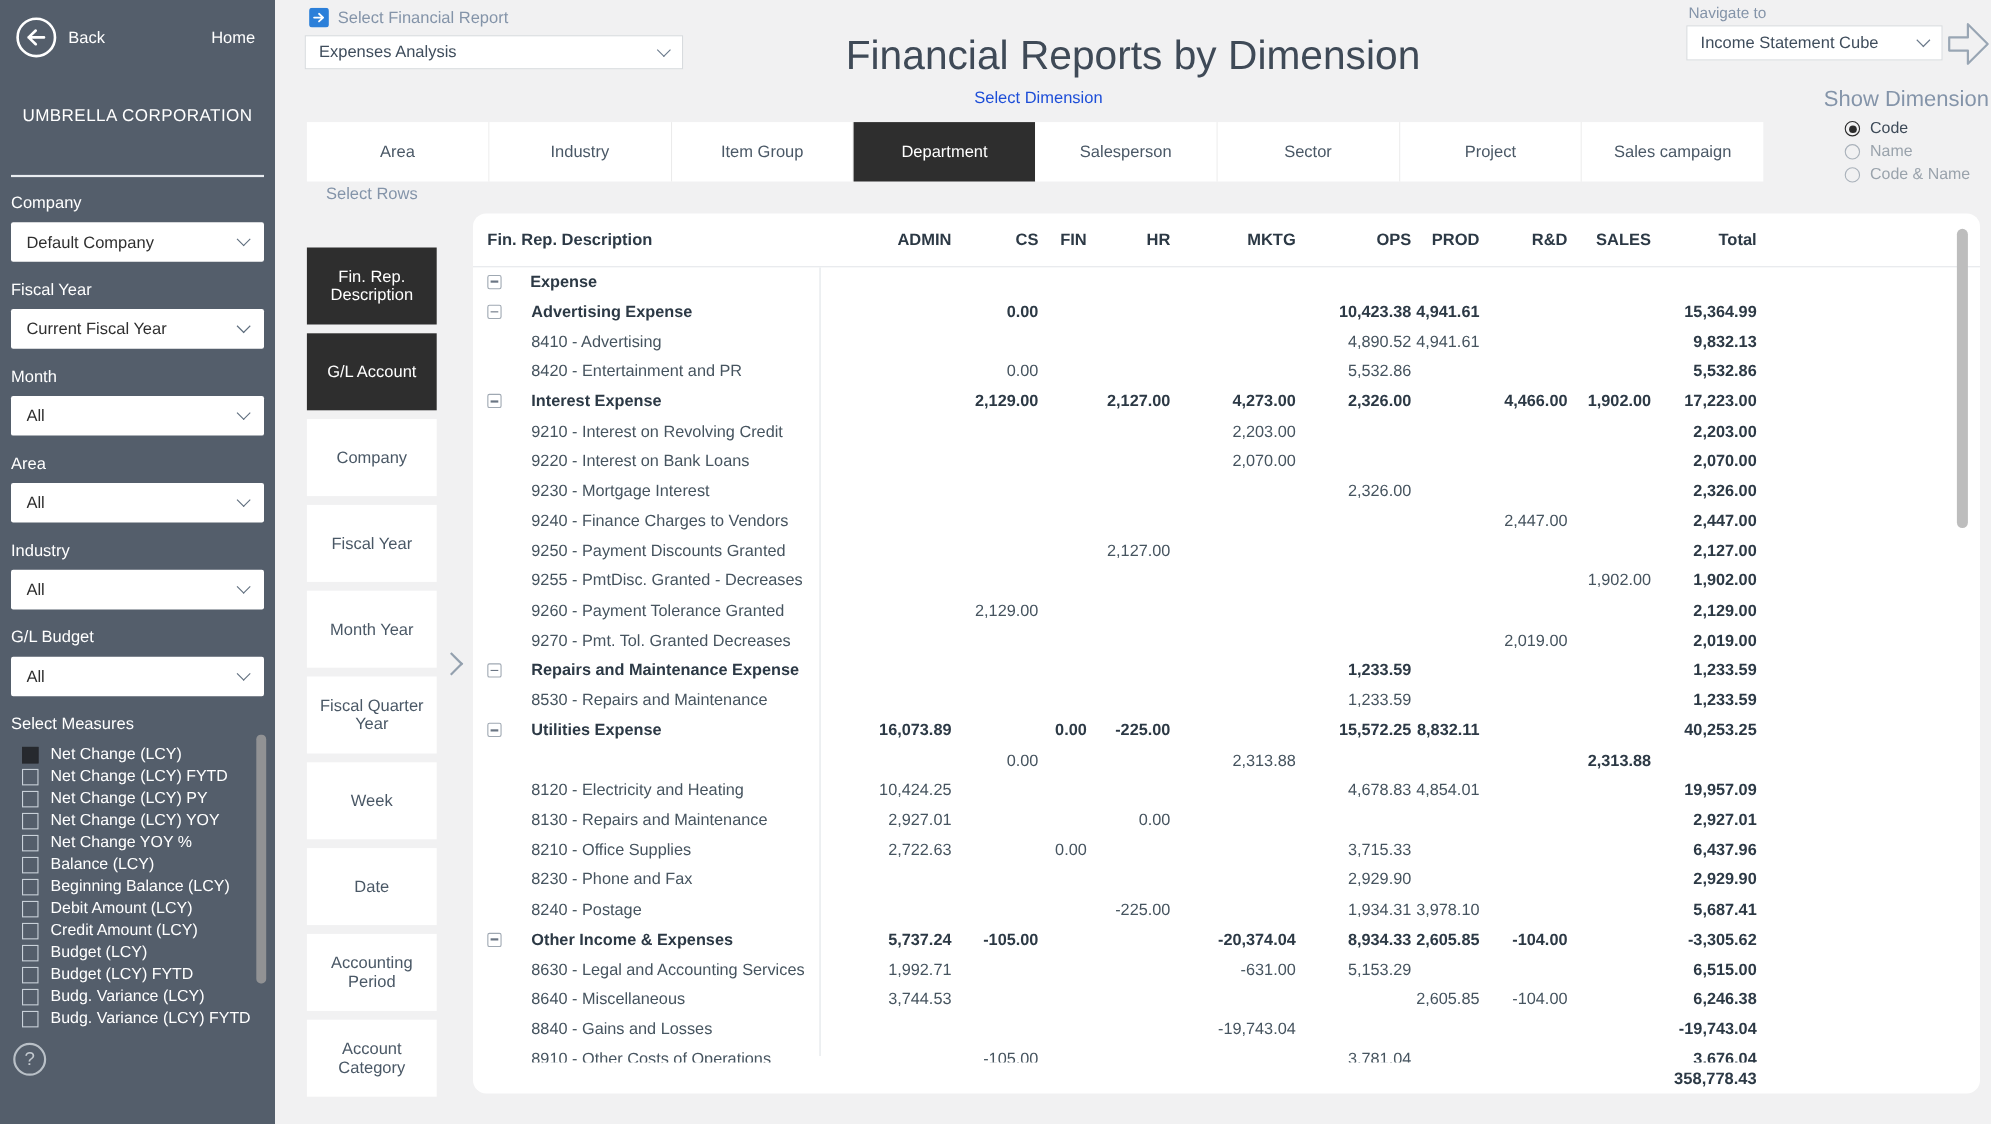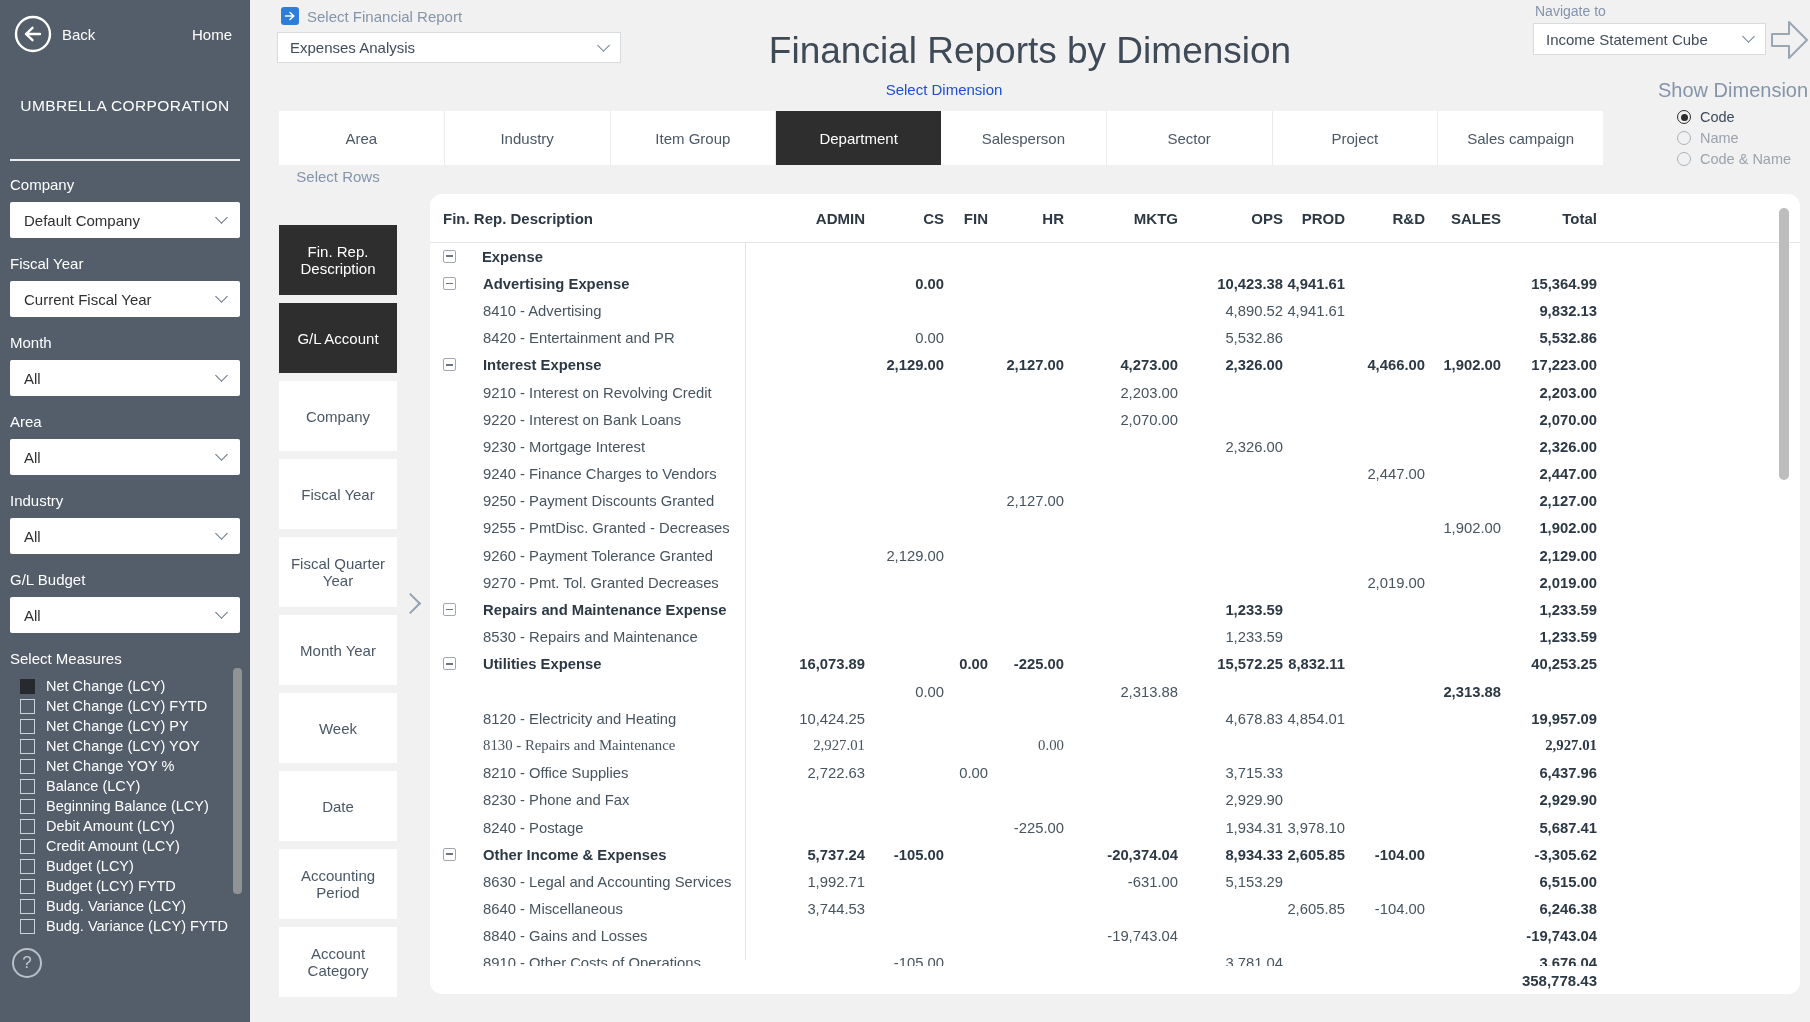--- a/index.html
+++ b/index.html
@@ -259,22 +259,22 @@
     <div class="tab">Project</div>
     <div class="tab">Sales campaign</div>
   </div>
 
 <div class="selrows-label">Select Rows</div>
 <div class="rowbtns" id="rowbtns">
     <div class="rowbtn active">Fin. Rep. Description</div>
     <div class="rowbtn active">G/L Account</div>
     <div class="rowbtn">Company</div>
     <div class="rowbtn">Fiscal Year</div>
+    <div class="rowbtn">Month Year</div>
     <div class="rowbtn">Fiscal Quarter Year</div>
-    <div class="rowbtn">Month Year</div>
     <div class="rowbtn">Week</div>
     <div class="rowbtn">Date</div>
     <div class="rowbtn">Accounting Period</div>
     <div class="rowbtn">Account Category</div>
   </div>
 <div class="panel-chev"></div>
 
 <div class="card">
   <div class="thead" id="thead" style="grid-template-columns: 315px 122px 79px 44px 76px 114px 105px 62px 80px 76px 96px;">
       <div class="hcell first">Fin. Rep. Description</div>
@@ -656,21 +656,21 @@
         </div>
         <div class="num">
           <span>4,854.01</span>
         </div>
         <div class="num"></div>
         <div class="num"></div>
         <div class="num totalcol">
           <span>19,957.09</span>
         </div>
       </div>
-      <div class="trow" style="grid-template-columns: 315px 122px 79px 44px 76px 114px 105px 62px 80px 76px 96px; font-family: Liberation Serif, serif;">
+      <div class="trow" style="grid-template-columns: 315px 122px 79px 44px 76px 114px 105px 62px 80px 76px 96px;">
         <div class="desc lvl2">
           <span class="txt">8130 - Repairs and Maintenance</span>
         </div>
         <div class="num">
           <span>2,927.01</span>
         </div>
         <div class="num"></div>
         <div class="num"></div>
         <div class="num">
           <span>0.00</span>

